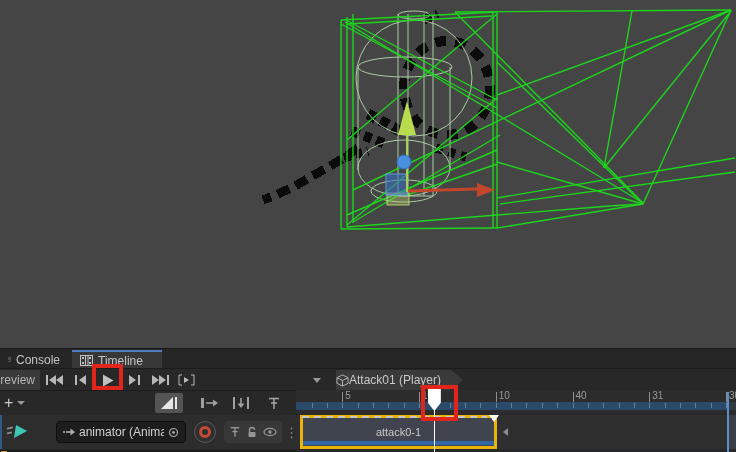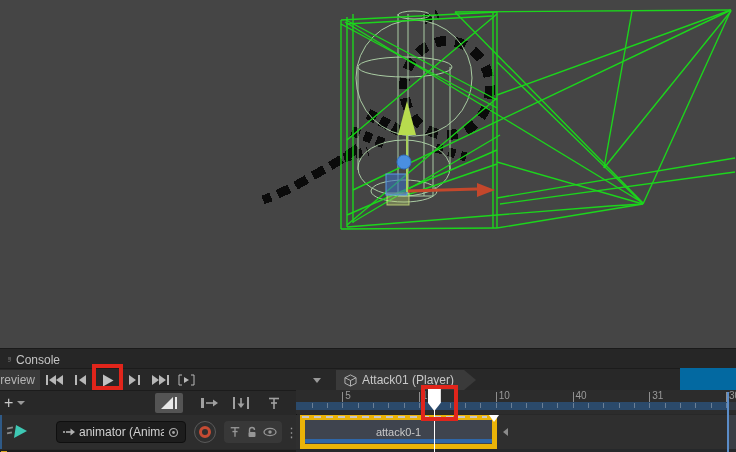--- a/index.html
+++ b/index.html
@@ -1,36 +1,36 @@
 <!DOCTYPE html>
 <html><head>
 <meta charset="utf-8">
 <style>
   * { margin:0; padding:0; box-sizing:border-box; }
   html,body { background:#111; }
   body { font-family:"Liberation Sans", sans-serif; }
-  #stage { position:relative; width:736px; height:452px; overflow:hidden; background:#0369a1; }
+  #stage { position:relative; width:736px; height:452px; overflow:hidden; background:#22c55e; }
 
   
   #scene { position:absolute; left:0; top:0; width:736px; height:349px; background:#454545; }
 
   
   #tabbar { position:absolute; left:0; top:348px; width:736px; height:20px; background:#262626; border-top:1px solid #1a1a1a; }
   .tab { position:absolute; top:1px; height:19px; display:flex; align-items:center; gap:5px; color:#c4c4c4; font-size:12px; padding:0 8px; }
   #tab-console { left:0; width:68px; }
   #tab-timeline { left:72px; width:90px; background:#383838; border-top:2px solid #4f7dbf; }
 
   
-  #toolbar { position:absolute; left:0; top:368px; width:680px; height:22px; background:#282828; border-top:1px solid #1c1c1c;text-decoration:underline; }
+  #toolbar { position:absolute; left:0; top:368px; width:736px; height:22px; background:#282828; border-top:1px solid #1c1c1c;text-decoration:underline; }
   #preview-btn { position:absolute; left:-14px; top:1px; width:54px; height:20px; background:#3a3a3a; color:#b5b5b5; font-size:12px; display:flex; align-items:center; justify-content:flex-end; padding-right:5px; }
   .tbtn { position:absolute; top:1px; height:20px; width:24px; display:flex; align-items:center; justify-content:center; }
   #frame-field { position:absolute; left:202px; top:3px; width:100px; height:16px; background:#191919; border:1px solid #0d0d0d; border-radius:8px; color:#e6e6e6; font-size:11px; line-height:14px; padding-left:8px; }
   #frame-dropdown { position:absolute; left:308px; top:1px; width:18px; height:20px; display:flex; align-items:center; justify-content:center; }
   .caret { width:0; height:0; border-left:4px solid transparent; border-right:4px solid transparent; border-top:5px solid #999; }
-  #breadcrumb { position:absolute; left:336px; top:1px; height:20px; background:#3a3a3a; color:#c9c9c9; font-size:12px; display:flex; align-items:center; gap:5px; padding:0 22px 0 8px; clip-path:polygon(0 0, calc(100% - 12px) 0, 100% 50%, calc(100% - 12px) 100%, 0 100%); }
+  #breadcrumb { position:absolute; left:336px; top:1px; height:20px; background:#3a3a3a; color:#c9c9c9; font-size:12px; display:flex; align-items:center; padding:0 22px 0 0; clip-path:polygon(0 0, calc(100% - 12px) 0, 100% 50%, calc(100% - 12px) 100%, 0 100%); }
 
   
   #row2 { position:absolute; left:0; top:390px; width:736px; height:24px; background:#282828; border-top:1px solid #1c1c1c; }
   #add-track-btn { position:absolute; left:4px; top:2px; height:20px; display:flex; align-items:center; gap:4px; color:#c8c8c8; }
   #add-track-btn .plus { font-size:16px; line-height:16px; }
   .mode-btn { position:absolute; top:2px; height:20px; width:28px; display:flex; align-items:center; justify-content:center; border-radius:2px; }
   #mix-btn { left:155px; background:#545454; }
   #ripple-btn { left:195px; } #replace-btn { left:227px; } #pin-mode-btn { left:260px; }
 
   
@@ -50,21 +50,21 @@
   #object-field .grow { flex:1; white-space:nowrap; overflow:hidden; }
   #record-btn { position:absolute; left:194px; top:6px; width:22px; height:22px; border-radius:50%; background:#2f2f2f; border:1px solid #5a5a5a; display:flex; align-items:center; justify-content:center; }
   #record-dot { width:12px; height:12px; border-radius:50%; border:3px solid #c64b33; }
   #track-btn-group { position:absolute; left:224px; top:6px; width:58px; height:22px; background:#383838; border-radius:4px; display:flex; align-items:center; justify-content:space-around; padding:0 3px; }
   #track-menu { position:absolute; left:285px; top:4px; width:10px; height:26px; color:#969696; font-size:13px; letter-spacing:0; display:flex; align-items:center; }
   #header-bottom { position:absolute; left:0; top:35px; width:296px; height:3px; background:#1d1d1d; }
   #marker-chip { position:absolute; left:1px; top:36px; width:6px; height:2px; background:#d9a520; }
 
   #lane { position:absolute; left:296px; top:1px; width:440px; height:34px; background:#2f2f2f; }
   #lane-after { position:absolute; left:431px; top:0; width:9px; height:34px; background:#3a3e45; }
-  .clip { position:absolute; top:0; height:34px; background:#3f444e; border:5px solid #eab308; display:flex; align-items:center; justify-content:center; color:#c9c9c9; font-size:11px; }
+  .clip { position:absolute; top:0; height:34px; background:#3f444e; border:3px solid #eab308; display:flex; align-items:center; justify-content:center; color:#c9c9c9; font-size:11px; }
   .clip .stripe { position:absolute; left:0; bottom:1px; width:100%; height:4px; background:#2f67a8; }
   #clip-dash { position:absolute; left:5px; top:1px; height:2px; background:repeating-linear-gradient(90deg,#c8c8c8 0 7px,transparent 7px 12px); }
   #blend-marker { position:absolute; width:0; height:0; border-left:5px solid transparent; border-right:5px solid transparent; border-top:7px solid #fff; }
   #easein-marker { position:absolute; width:0; height:0; border-top:4px solid transparent; border-bottom:4px solid transparent; border-right:5px solid #8b8b8b; }
   #lane-bottom { position:absolute; left:296px; top:35px; width:440px; height:3px; background:#26282a; }
   #end-line { position:absolute; left:727px; top:392px; width:2px; height:60px; background:#5b8dc9; }
 
   
   #playhead-line { position:absolute; width:1.5px; top:404px; height:48px; background:#fff; }
   #playhead-marker { position:absolute; top:389px; width:13px; height:22px; background:#fff; clip-path:polygon(0 0,100% 0,100% 62%,50% 100%,0 62%); }
@@ -156,20 +156,32 @@
   </div>
 
   <div id="tabbar">
     <div class="tab" id="tab-console">
       <svg width="8" height="11" viewBox="0 0 8 11">
           <rect x="-4" y="0" width="11" height="11" fill="none" stroke="#9a9a9a"></rect>
           <line x1="-2" y1="3" x2="6" y2="3" stroke="#9a9a9a"></line>
           <line x1="-2" y1="6" x2="6" y2="6" stroke="#9a9a9a"></line>
         </svg>
       <span>Console</span>
+    </div>
+    <div class="tab" id="tab-timeline">
+      <svg width="13" height="11" viewBox="0 0 13 11">
+        <rect x="0.5" y="0.5" width="12" height="10" fill="none" stroke="#c4c4c4"></rect>
+        <rect x="2" y="2" width="2" height="2" fill="#c4c4c4"></rect>
+          <rect x="2" y="7" width="2" height="2" fill="#c4c4c4"></rect>
+        <rect x="9" y="2" width="2" height="2" fill="#c4c4c4"></rect>
+          <rect x="9" y="7" width="2" height="2" fill="#c4c4c4"></rect>
+        <line x1="5.5" y1="1" x2="5.5" y2="10" stroke="#c4c4c4"></line>
+          <line x1="8" y1="1" x2="8" y2="10" stroke="#c4c4c4"></line>
+      </svg>
+      <span>Timeline</span>
     </div>
   </div>
 
   <div id="toolbar">
     <div id="preview-btn">
       <span>review</span>
     </div>
 
     <div class="tbtn" style="left:42px">
       <svg width="17" height="12" viewBox="0 0 17 12" fill="#b8b8b8">

